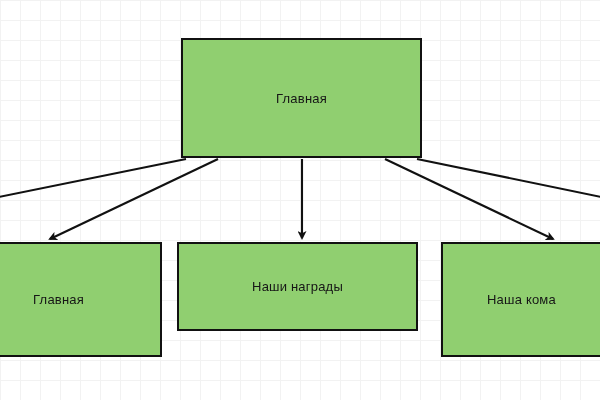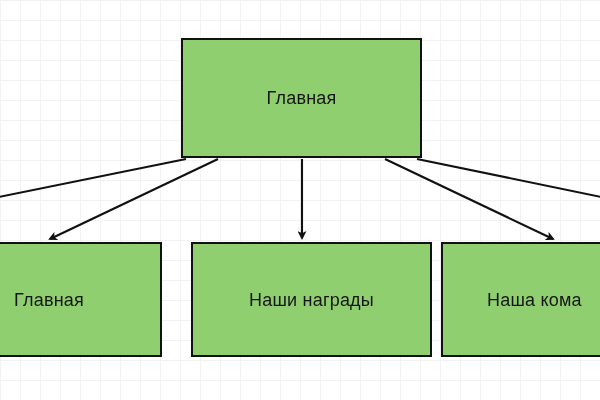--- a/index.html
+++ b/index.html
@@ -38,21 +38,21 @@
     position: absolute;
     box-sizing: border-box;
     background: #90cf70;
     border: 2px solid #111111;
     display: flex;
     align-items: center;
     justify-content: center;
   }
   .node-label {
     color: #161616;
-    font-size: 18px;
+    font-size: 13px;
     line-height: 1;
     white-space: nowrap;
     letter-spacing: 0.2px;
   }
   
   #node-home {
     left: 181px;
     top: 38px;
     width: 241px;
     height: 120px;
@@ -60,24 +60,24 @@
   
   #node-services {
     left: -72px;
     top: 242px;
     width: 234px;
     height: 115px;
     justify-content: flex-end;
     padding-right: 76px;
   }
   #node-awards {
-    left: 191px;
+    left: 177px;
     top: 242px;
     width: 241px;
-    height: 115px;
+    height: 89px;
   }
   
   #node-team {
     left: 441px;
     top: 242px;
     width: 234px;
     height: 115px;
     justify-content: flex-start;
     padding-left: 44px;
   }

